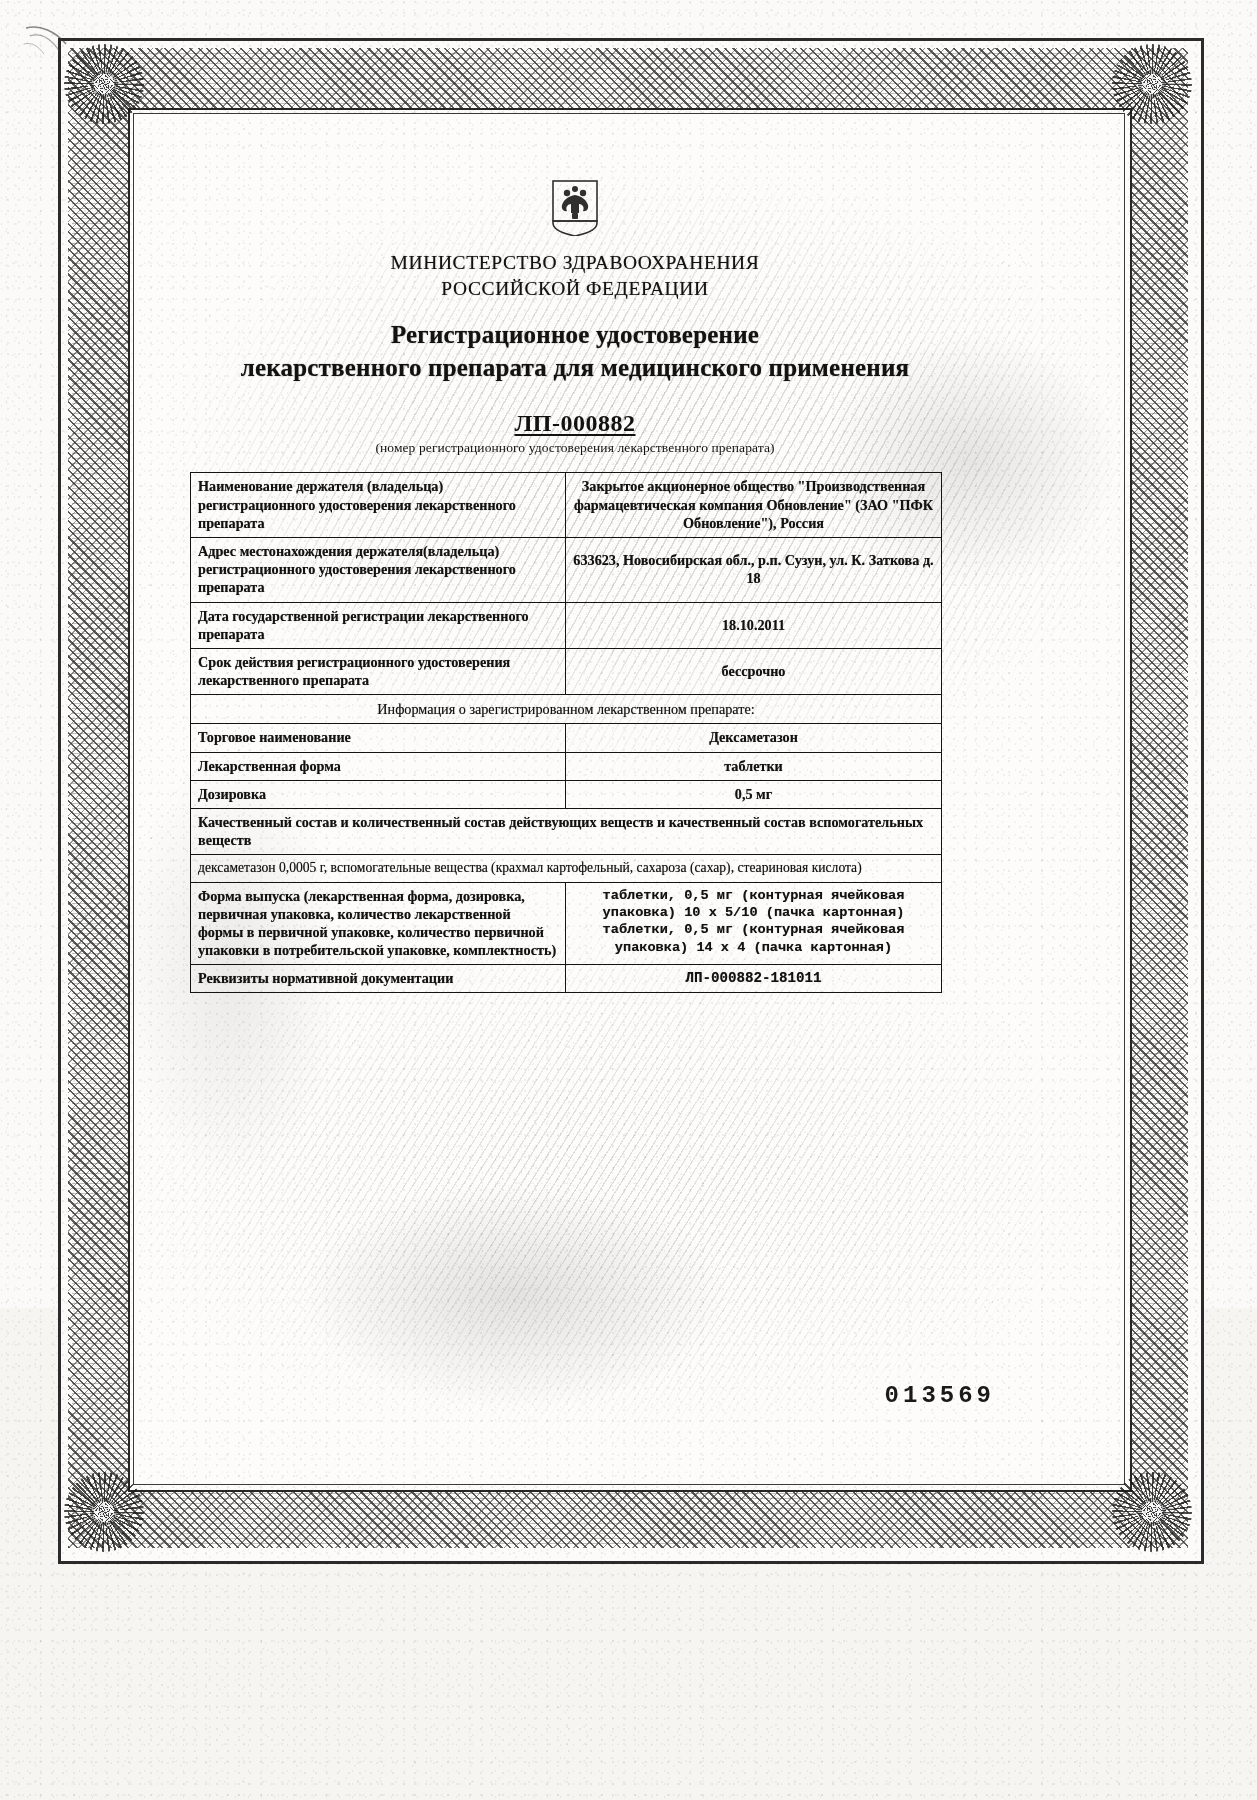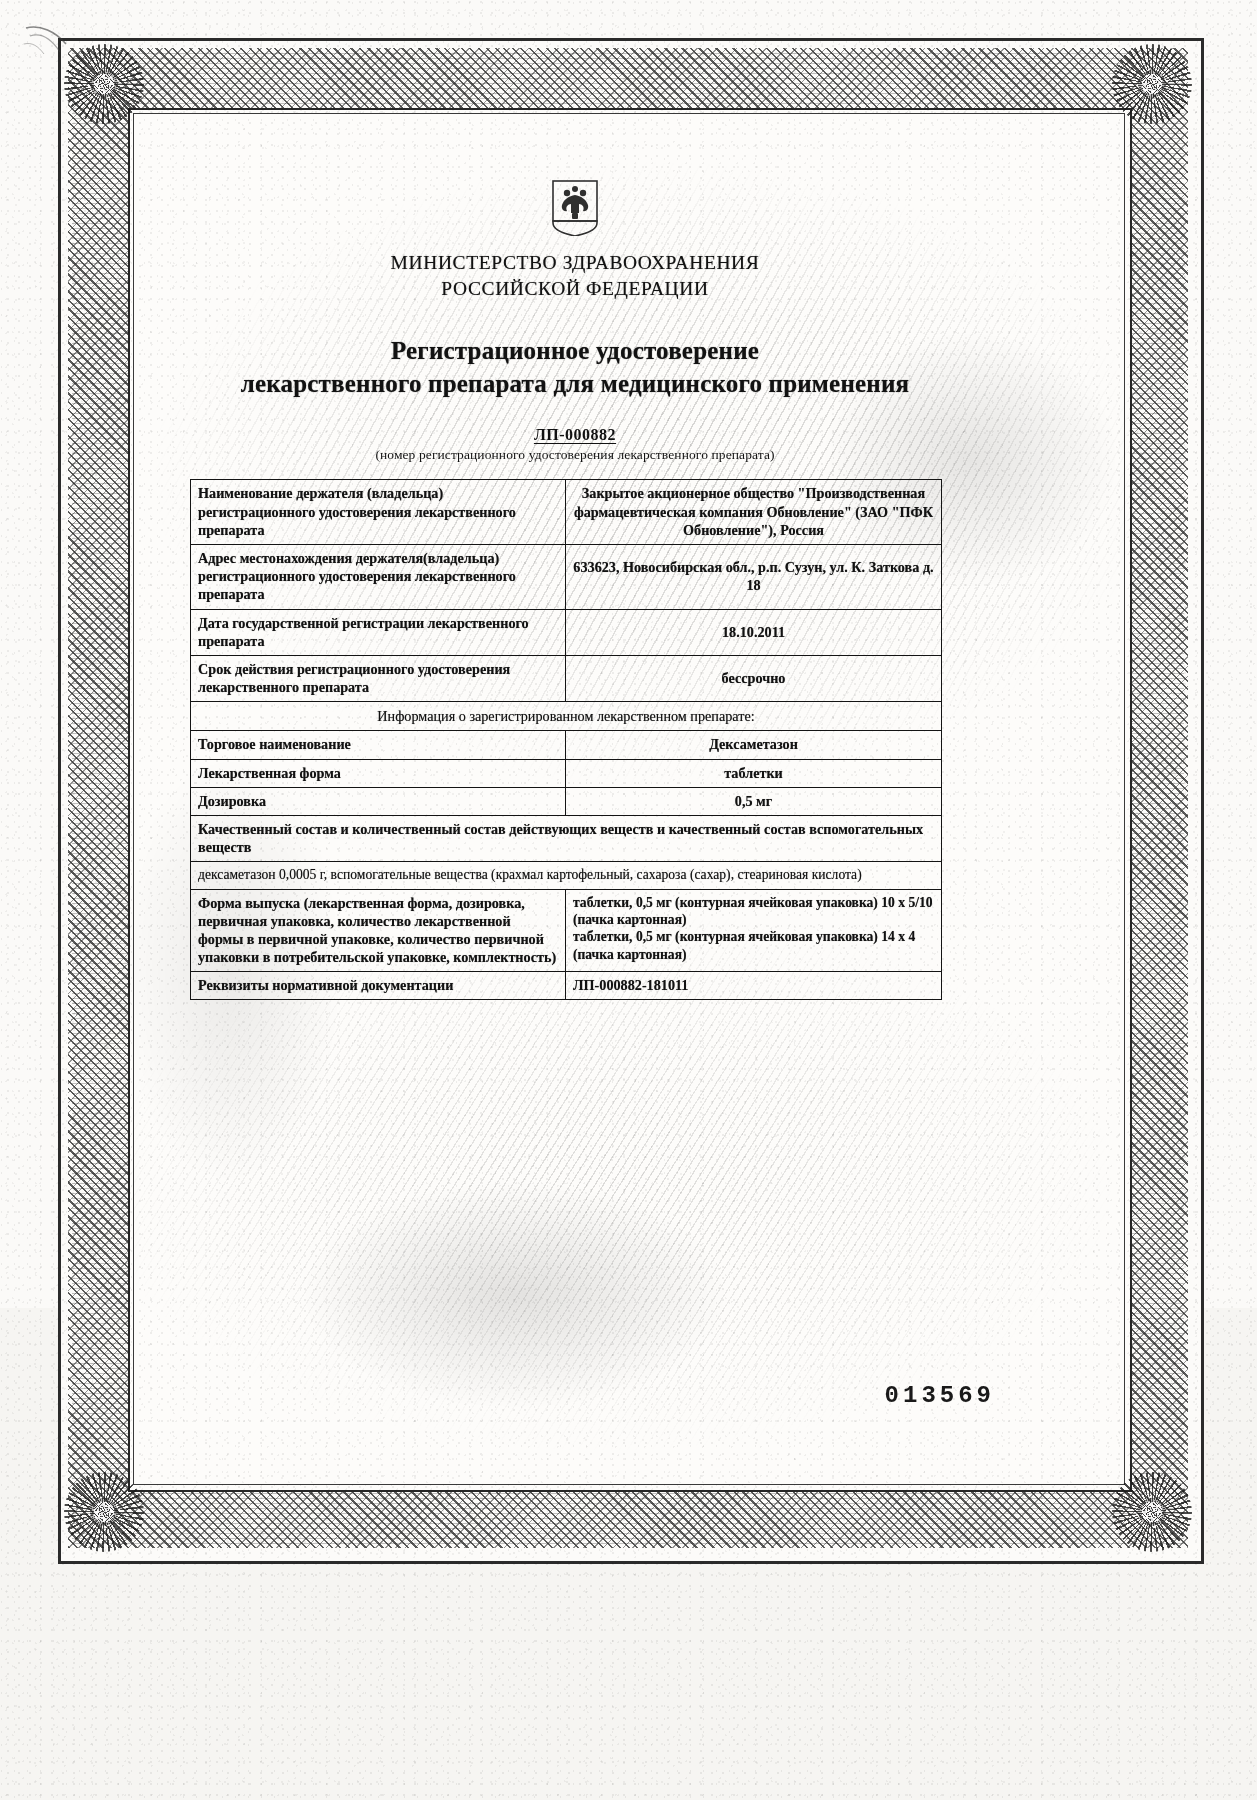--- a/index.html
+++ b/index.html
@@ -110,25 +110,25 @@
   #emblem{
     margin:0 auto 14px auto;width:46px;height:56px;display:block;opacity:.9;
   }
   .ministry{
     text-align:center;font-size:19.5px;letter-spacing:.6px;line-height:1.32;
     font-family:"Liberation Serif", serif;
     text-shadow:0 0 1px rgba(0,0,0,.45);
   }
   .doc-title{
     text-align:center;font-weight:bold;font-size:25px;line-height:1.3;
-    margin-top:34px;letter-spacing:.2px;
+    margin-top:18px;letter-spacing:.2px;
     text-shadow:0 0 1.1px rgba(0,0,0,.6);
   }
   .reg-number{
-    text-align:center;font-weight:bold;font-size:16px;margin-top:26px;
+    text-align:center;font-weight:bold;font-size:24px;margin-top:26px;
     text-decoration:underline;text-underline-offset:3px;
     letter-spacing:.5px;
   }
   .reg-caption{
     text-align:center;font-size:13.5px;margin-top:3px;letter-spacing:.1px;
   }
 
   
   table#reg-table{
     margin-top:16px;width:752px;border-collapse:collapse;
@@ -138,21 +138,21 @@
     border:1.6px solid #141414;
     padding:4px 7px 5px 7px;
     vertical-align:top;
     font-weight:bold;
     text-shadow:0 0 .7px rgba(0,0,0,.5);
   }
   #reg-table td.label{width:360px;}
   #reg-table td.value{
     text-align:center;font-weight:bold;vertical-align:middle;
   }
-  #reg-table td.value.left{text-align:left;font-weight:bold;}
+  #reg-table td.value.left{text-align:center;font-weight:bold;font-family:Liberation Mono, monospace;}
   #reg-table td.section{
     text-align:center;font-weight:normal;padding:5px 6px;
   }
   #reg-table td.full{font-weight:bold;border-radius:17px;}
   #reg-table td.compo{font-weight:normal;font-size:13.6px;}
 
   
   #serial{
     position:absolute;right:262px;top:1382px;z-index:30;
     font-family:"Liberation Mono", monospace;

